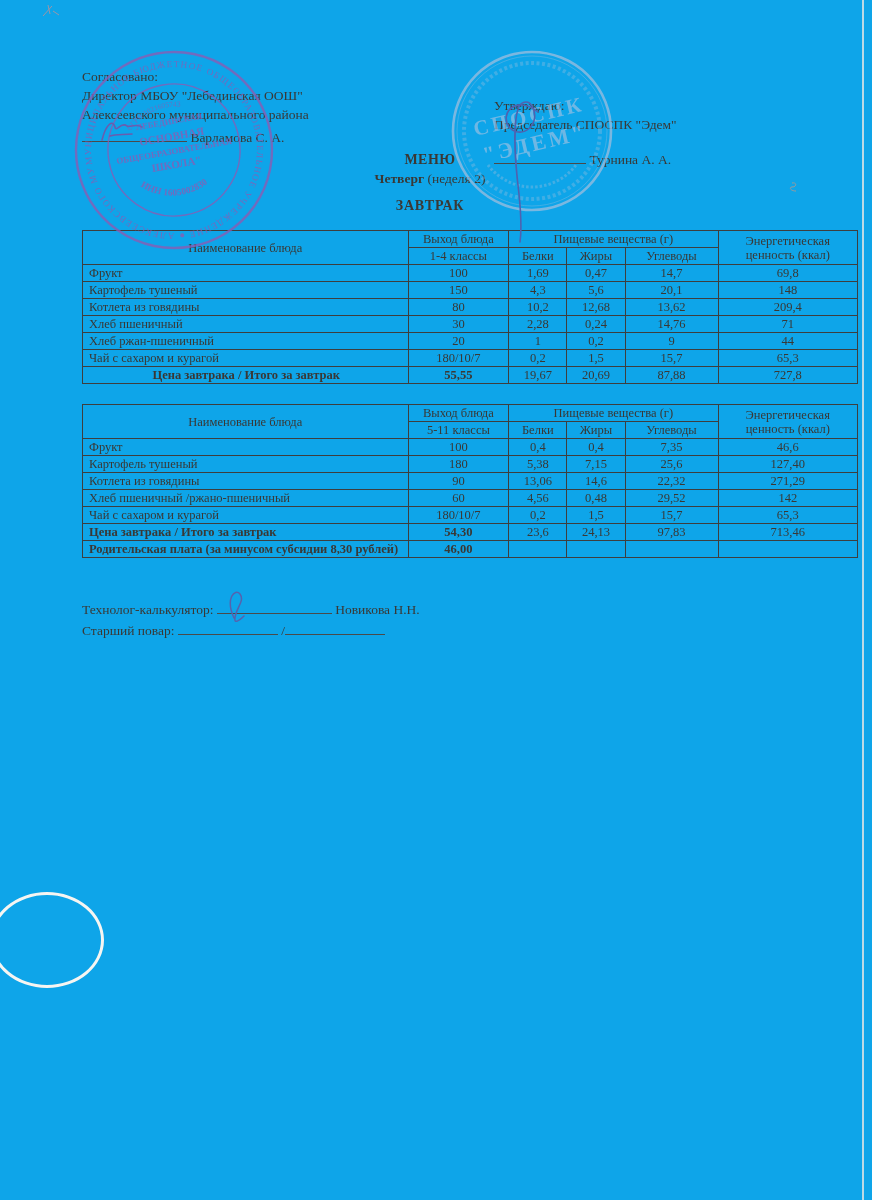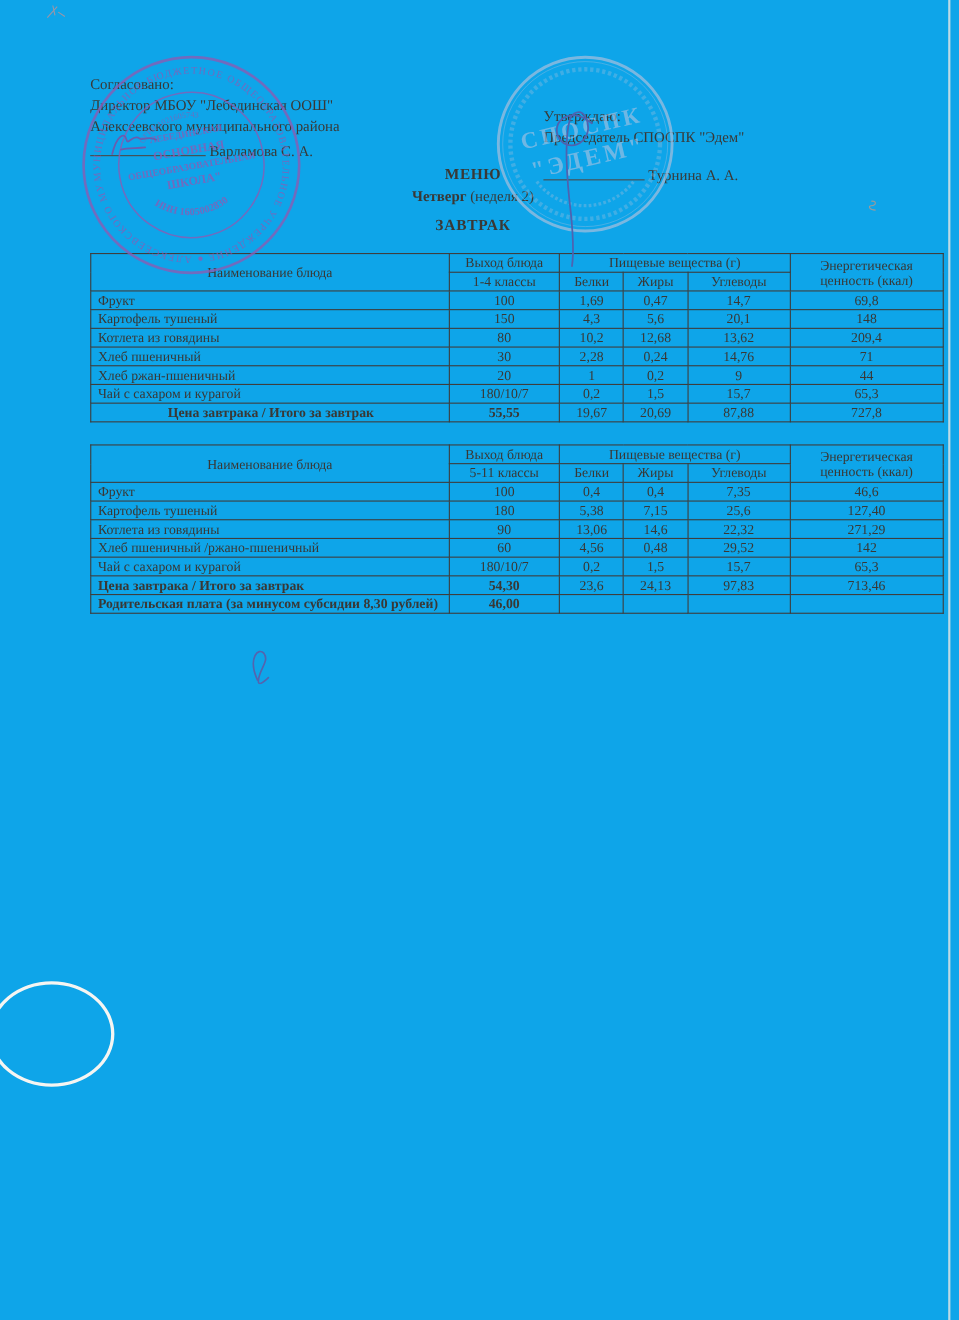--- a/index.html
+++ b/index.html
@@ -298,14 +298,26 @@
           <td class="dish">Родительская плата (за минусом субсидии 8,30 рублей)</td>
           <td>46,00</td>
           <td></td>
           <td></td>
           <td></td>
           <td></td>
         </tr>
       </tbody>
   </table>
 
+  <div class="footer">
+    <div>
+      <span>Технолог-калькулятор:</span>
+      <span class="uline u115"></span>
+      <span>Новикова Н.Н.</span>
+    </div>
+    <div>
+      <span>Старший повар:</span>
+      <span class="uline u100"></span>
+      <span>/</span><span class="uline u100"></span>
+    </div>
+  </div>
 
 </div>
 
 </body></html>

